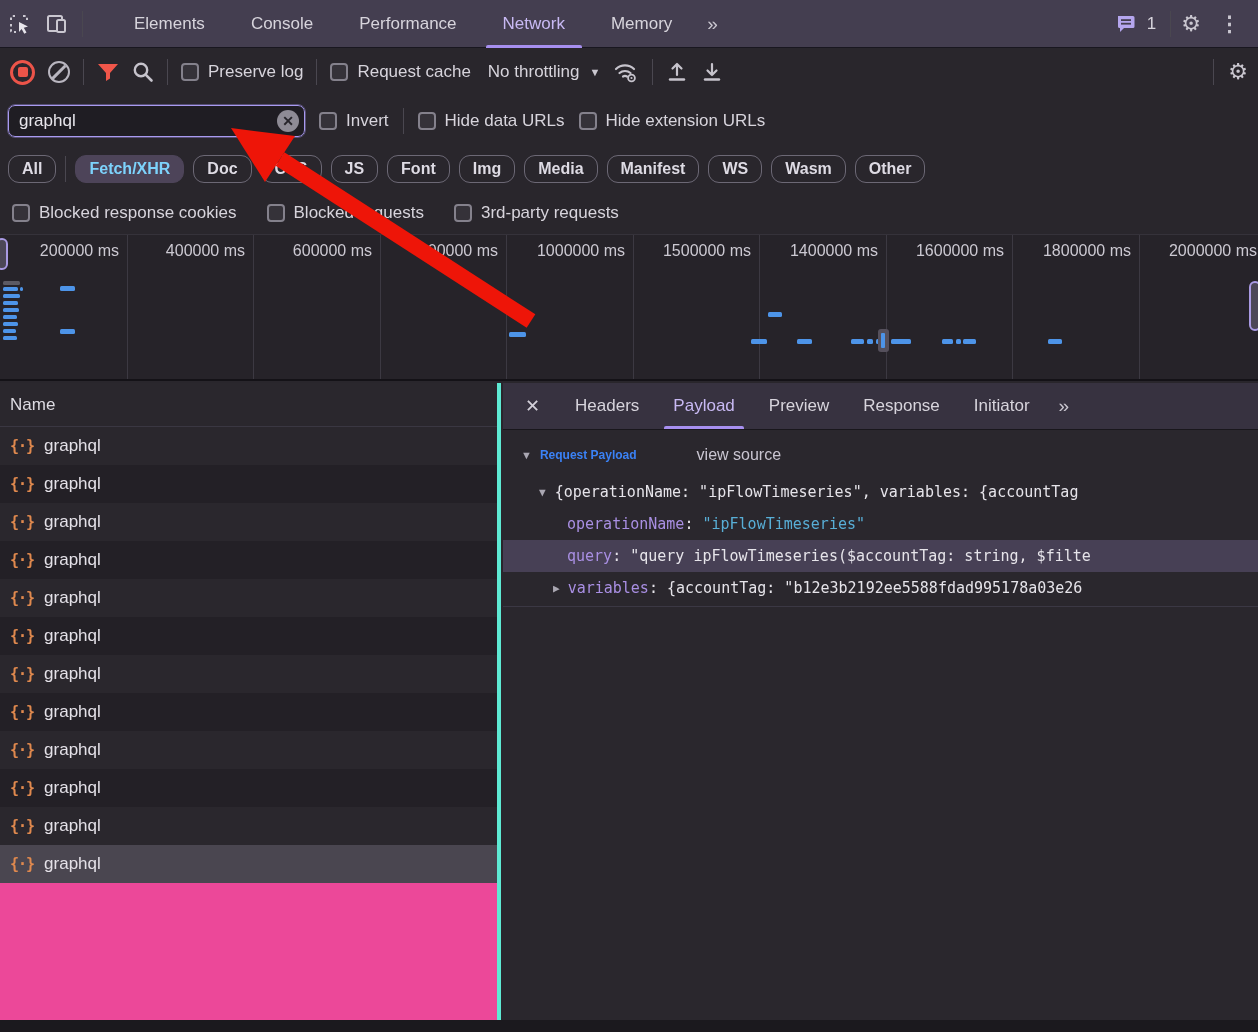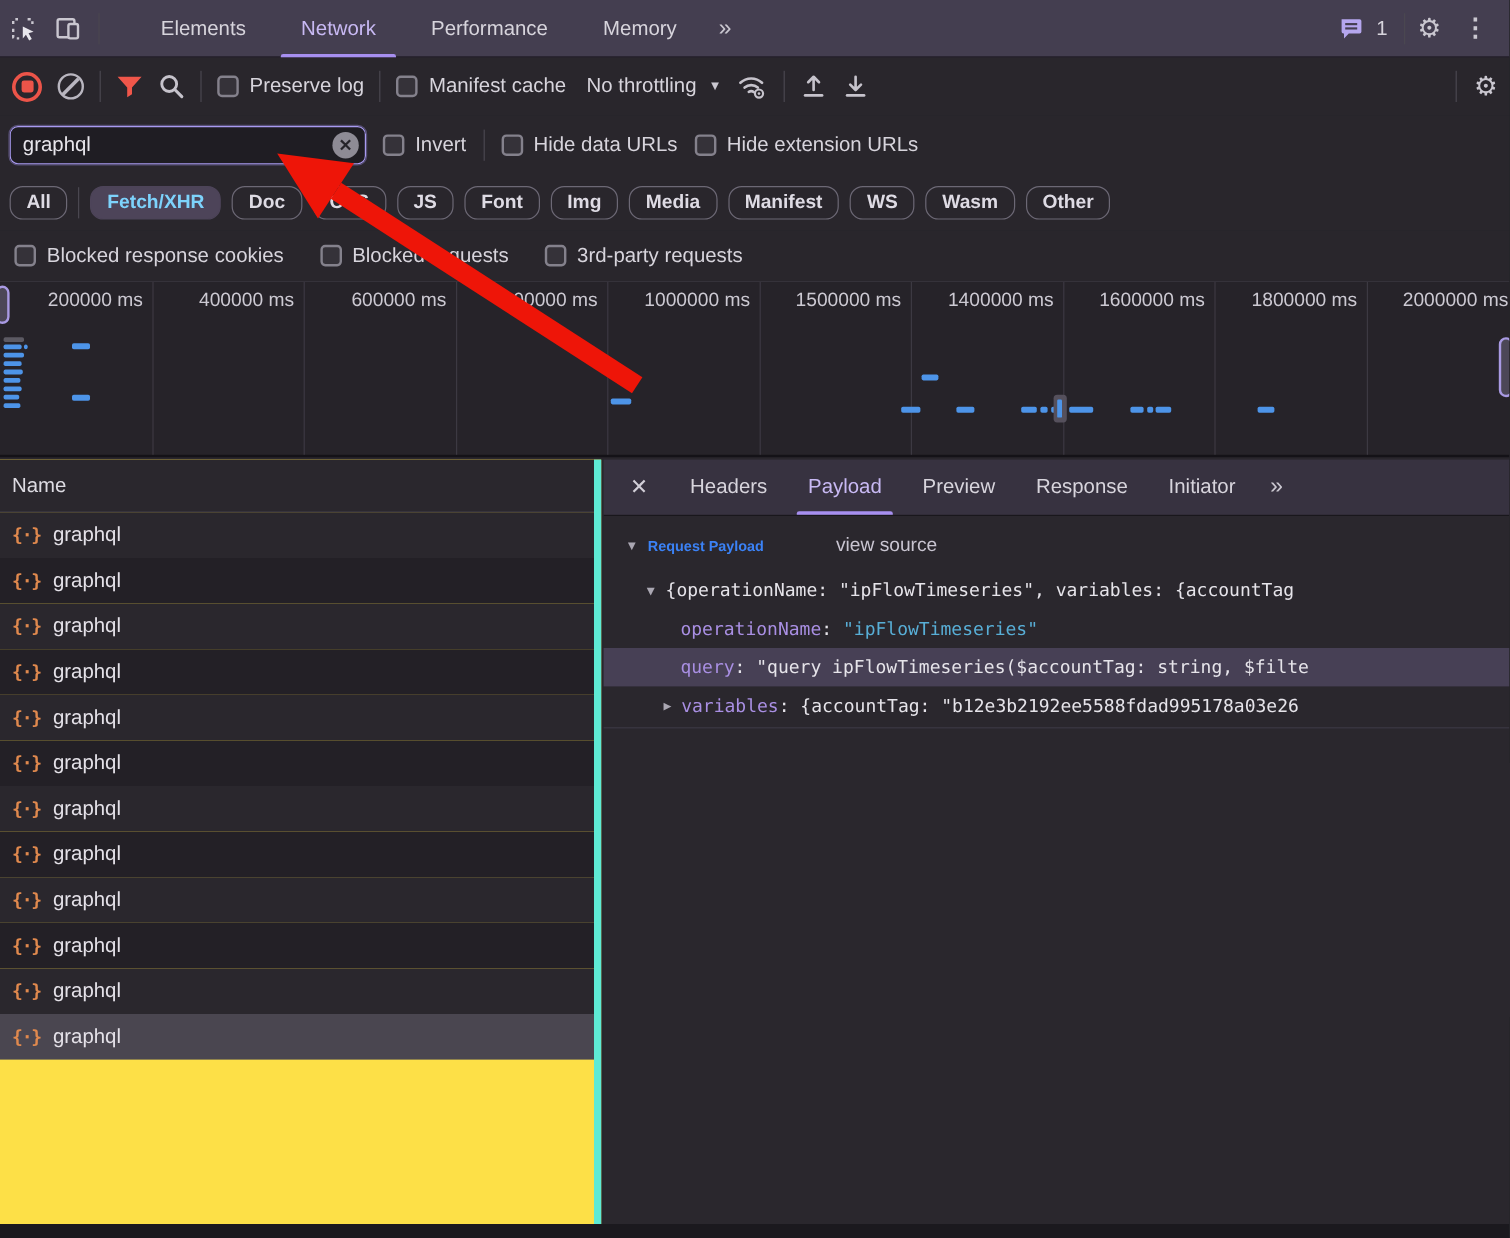--- a/index.html
+++ b/index.html
@@ -60,21 +60,21 @@
   
   #overview { position:absolute; left:0; top:234px; width:1258px; height:147px; background:#262329;
               border-top:1px solid #35323a; border-bottom:2px solid #141217; overflow:hidden; }
   .ruler-div { position:absolute; top:0; width:1px; height:145px; background:#3c3942; }
   .ruler-label { position:absolute; top:7px; width:120px; text-align:right; font-size:16px; color:#ccc9d2; white-space:nowrap;}
   .mark { position:absolute; border-radius:1.5px; }
   .ov-pill { position:absolute; border:2px solid #a99ae3; background:#4c4757; border-radius:6px; }
 
   
   #main { position:absolute; left:0; top:383px; width:1258px; height:637px; }
-  #request-list { position:absolute; left:0; top:0; width:501px; height:637px; background:#fde047; border-right:6px solid #5eead4; overflow:hidden;}
+  #request-list { position:absolute; left:0; top:0; width:501px; height:637px; background:#ec4899; border-right:4px solid #5eead4; overflow:hidden;}
   #list-header { height:44px; display:flex; align-items:center; padding-left:10px; font-size:17px; color:#dddbe2;
                  background:#2a272d; border-bottom:1px solid #3a3742; }
   .req-row { height:38px; display:flex; align-items:center; padding-left:10px; gap:10px; font-size:17px; color:#e4e1e8; cursor:pointer;}
   .req-row.even { background:#2a272d; }
   .req-row.odd { background:#232026; }
   .req-row.sel { background:#4a4650; }
   .json-icn { font-family:"DejaVu Sans Mono", monospace; color:#e0894e; font-size:15px; font-weight:bold; letter-spacing:-1px;}
 
   #detail { position:absolute; left:503px; top:0; width:755px; height:637px; background:#2a272d; }
   #detail-tabs { height:47px; background:#373240; display:flex; align-items:stretch; border-bottom:1px solid #19171c;}
@@ -118,22 +118,23 @@
     </span>
     <span class="icn">
       <svg width="24" height="24" viewBox="0 0 24 24">
         <rect x="3" y="4" width="14" height="15" rx="1.5" fill="none" stroke="#cac7d0" stroke-width="2"></rect>
         <rect x="12" y="8" width="8" height="12" rx="1.5" fill="#443e50" stroke="#cac7d0" stroke-width="2"></rect>
       </svg>
     </span>
     <div class="vdiv" style="margin-left:6px;"></div>
     <nav id="top-tabs">
         <div class="top-tab">Elements</div>
+        <div class="top-tab">Console</div>
+        <div class="top-tab">Performance</div>
         <div class="top-tab active">Network</div>
-        <div class="top-tab">Performance</div>
         <div class="top-tab">Memory</div>
       </nav>
     <span class="chev">»</span>
     <div id="topbar-right">
       <span style="display:flex;align-items:center;">
         <svg width="21" height="20" viewBox="0 0 21 20">
           <path d="M2 2 h15 a1.5 1.5 0 0 1 1.5 1.5 v9 a1.5 1.5 0 0 1 -1.5 1.5 H8 l-4 4 v-4 H3.5 A1.5 1.5 0 0 1 2 12.5 Z" fill="#b5a6ee"></path>
           <rect x="5" y="5.2" width="10" height="1.8" fill="#443e50"></rect>
           <rect x="5" y="8.8" width="10" height="1.8" fill="#443e50"></rect>
         </svg>
@@ -161,21 +162,21 @@
       </svg>
     </span>
     <div class="vdiv"></div>
     <label class="cbgroup">
       <span class="cb"></span>
       <span class="cbl">Preserve log</span>
     </label>
     <div class="vdiv"></div>
     <label class="cbgroup">
       <span class="cb"></span>
-      <span class="cbl">Manifest cache</span>
+      <span class="cbl">Request cache</span>
     </label>
     <div id="throttle">
       <span>No throttling</span>
       <span class="caret">▼</span>
     </div>
     <span style="display:flex;">
       <svg width="26" height="22" viewBox="0 0 26 22">
         <path d="M3 8 a13 13 0 0 1 18 0" fill="none" stroke="#c6c3cc" stroke-width="2.2" stroke-linecap="round"></path>
         <path d="M6.5 12 a8.5 8.5 0 0 1 11 0" fill="none" stroke="#c6c3cc" stroke-width="2.2" stroke-linecap="round"></path>
         <path d="M10 15.5 a4 4 0 0 1 4 0" fill="none" stroke="#c6c3cc" stroke-width="2.2" stroke-linecap="round"></path>

